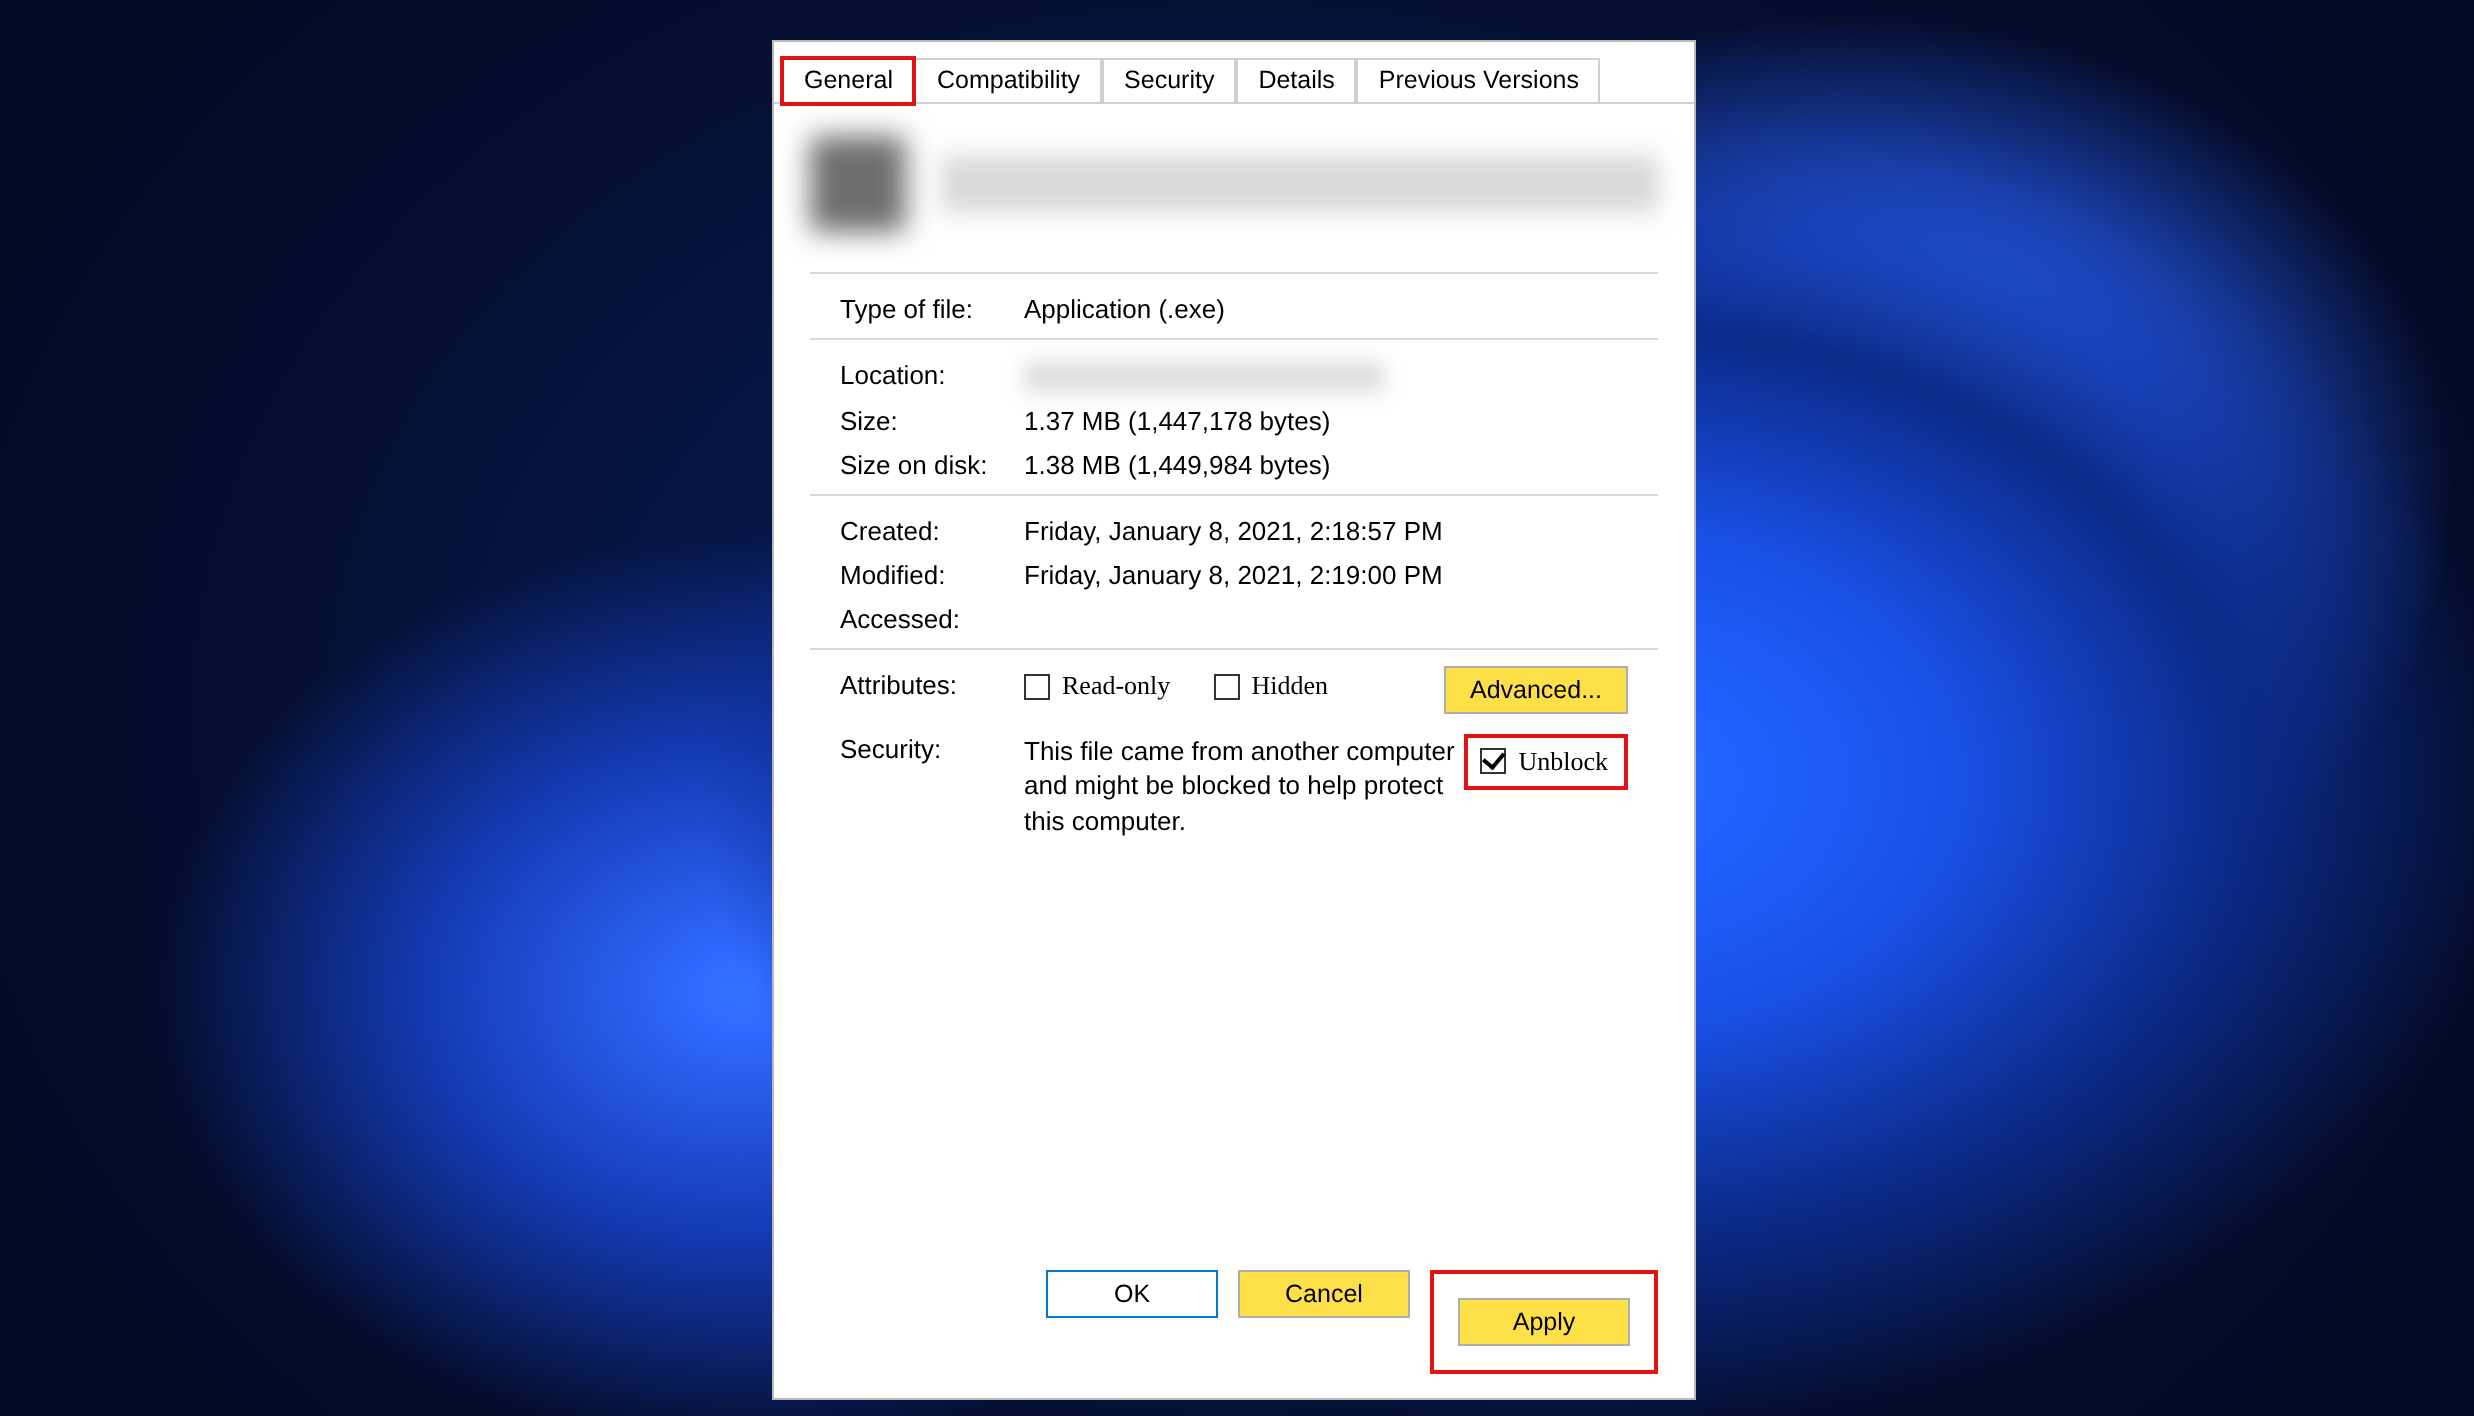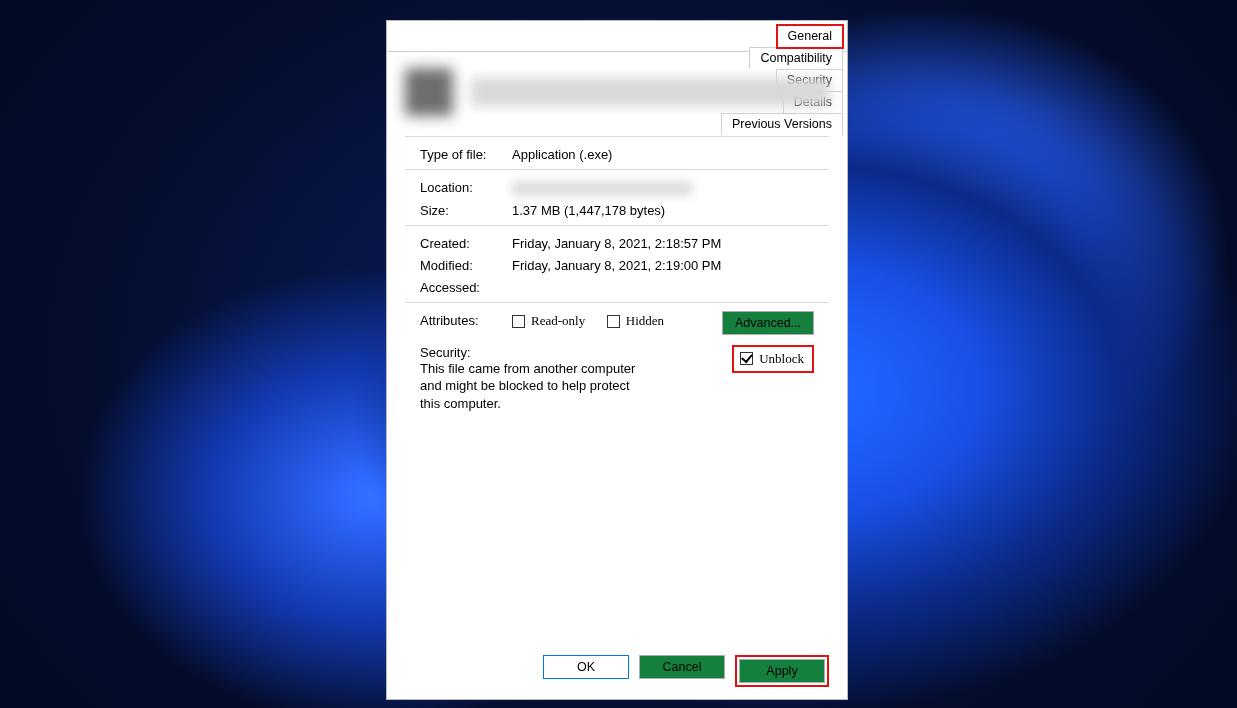--- a/index.html
+++ b/index.html
@@ -10,21 +10,21 @@
       radial-gradient(ellipse 700px 500px at 65% 55%, #2a6cff 0%, #1e50d8 25%, #0e2a80 45%, transparent 65%),
       radial-gradient(ellipse 500px 400px at 75% 35%, #4f8dff 0%, #2a5ae0 30%, transparent 60%),
       radial-gradient(ellipse 450px 350px at 30% 70%, #3a72ff 0%, #173aa8 35%, transparent 65%),
       radial-gradient(ellipse 900px 700px at 50% 50%, #0a1f5a 0%, #050d2a 60%, #02071a 100%);
     filter:saturate(1.1);
   }
   .dialog{
     position:absolute;left:386px;top:20px;width:462px;height:680px;
     background:#fff;border:1px solid #b9b9b9;box-sizing:border-box;
   }
-  .tabstrip{display:flex;align-items:flex-end;height:26px;border-bottom:1px solid #d0d0d0;padding:4px 4px 0 4px;flex-direction:column;}
+  .tabstrip{display:flex;align-items:flex-end;height:26px;border-bottom:1px solid #d0d0d0;padding:4px 4px 0 4px;}
   .tab{
     padding:3px 10px 4px 10px;border:1px solid #d0d0d0;border-bottom:none;
     background:#fff;margin-right:0;font-size:12.5px;cursor:default;position:relative;
   }
   .tab.active{border-bottom:1px solid #fff;margin-bottom:-1px;z-index:2;}
   .red-outline{outline:2px solid #e11212;outline-offset:-1px;}
   .content{padding:10px 18px 0 18px;}
   .file-head{display:flex;align-items:center;gap:18px;padding:6px 0 18px 0;}
   .icon-blur{width:48px;height:48px;background:#6e6e6e;border-radius:4px;filter:blur(7px);}
   .name-blur{flex:1;height:26px;background:#d8d8d8;border:1px solid #cfcfcf;filter:blur(6px);}
@@ -32,35 +32,35 @@
   .row{display:flex;align-items:flex-start;margin:7px 15px;}
   .lbl{width:92px;flex-shrink:0;}
   .val{flex:1;}
   .loc-blur{display:inline-block;width:180px;height:15px;background:#ddd;filter:blur(5px);vertical-align:middle;}
   .chk{display:inline-flex;align-items:center;margin-right:18px;font-family:Liberation Serif, serif;}
   .chkbox{width:13px;height:13px;border:1px solid #333;box-sizing:border-box;margin-right:6px;display:inline-flex;align-items:center;justify-content:center;}
   .chkbox.checked::after{content:"";width:8px;height:5px;border-left:2px solid #000;border-bottom:2px solid #000;transform:rotate(-50deg) translate(1px,-1px);}
   .btn{
     display:inline-flex;align-items:center;justify-content:center;
     min-width:86px;height:24px;padding:0 12px;
-    background:#15803d;border:1px solid #adadad;font-size:12.5px;cursor:default;box-sizing:border-box;
+    background:#fde047;border:1px solid #adadad;font-size:12.5px;cursor:default;box-sizing:border-box;
   }
   .btn.primary{background:#fff;border:1px solid #0078d4;}
   .adv-btn{position:absolute;right:0;top:-2px;}
   .attr-row{position:relative;}
   .sec-text{max-width:220px;line-height:1.35;}
   .unblock-box{
     position:absolute;right:0;top:0;
     border:2px solid #e11212;padding:4px 8px 4px 6px;display:flex;align-items:center;
   }
   .footer{
     position:absolute;left:0;right:0;bottom:12px;
     display:flex;justify-content:flex-end;gap:10px;padding:0 18px;margin-top:42px;
   }
-  .apply-wrap{border:2px solid #e11212;padding:2px;}
+  .apply-wrap{border:2px solid #e11212;padding:12px;}
 </style>
 </head>
 <body>
 
 <div class="wallpaper"></div>
 
 <div class="dialog">
 
   <div class="tabstrip">
     <div class="tab active red-outline">General</div>
@@ -85,20 +85,24 @@
     <hr class="sep">
 
     <div class="row">
       <div class="lbl">Location:</div>
       <div class="val"><span class="loc-blur"></span></div>
     </div>
     <div class="row">
       <div class="lbl">Size:</div>
       <div class="val">1.37 MB (1,447,178 bytes)</div>
     </div>
+    <div class="row">
+      <div class="lbl">Size on disk:</div>
+      <div class="val">1.38 MB (1,449,984 bytes)</div>
+    </div>
     <hr class="sep">
 
     <div class="row">
       <div class="lbl">Created:</div>
       <div class="val">Friday, January 8, 2021, 2:18:57 PM</div>
     </div>
     <div class="row">
       <div class="lbl">Modified:</div>
       <div class="val">Friday, January 8, 2021, 2:19:00 PM</div>
     </div>
@@ -115,21 +119,21 @@
           <span>Read-only</span>
         </span>
         <span class="chk">
           <span class="chkbox"></span>
           <span>Hidden</span>
         </span>
       </div>
       <div class="btn adv-btn">Advanced...</div>
     </div>
 
-    <div class="row attr-row" style="margin-top:14px;flex-direction:column;">
+    <div class="row attr-row" style="margin-top:14px;">
       <div class="lbl">Security:</div>
       <div class="val sec-text">This file came from another computer and might be blocked to help protect this computer.</div>
       <div class="unblock-box">
         <span class="chk" style="margin-right:0">
           <span class="chkbox checked"></span>
           <span>Unblock</span>
         </span>
       </div>
     </div>
 

